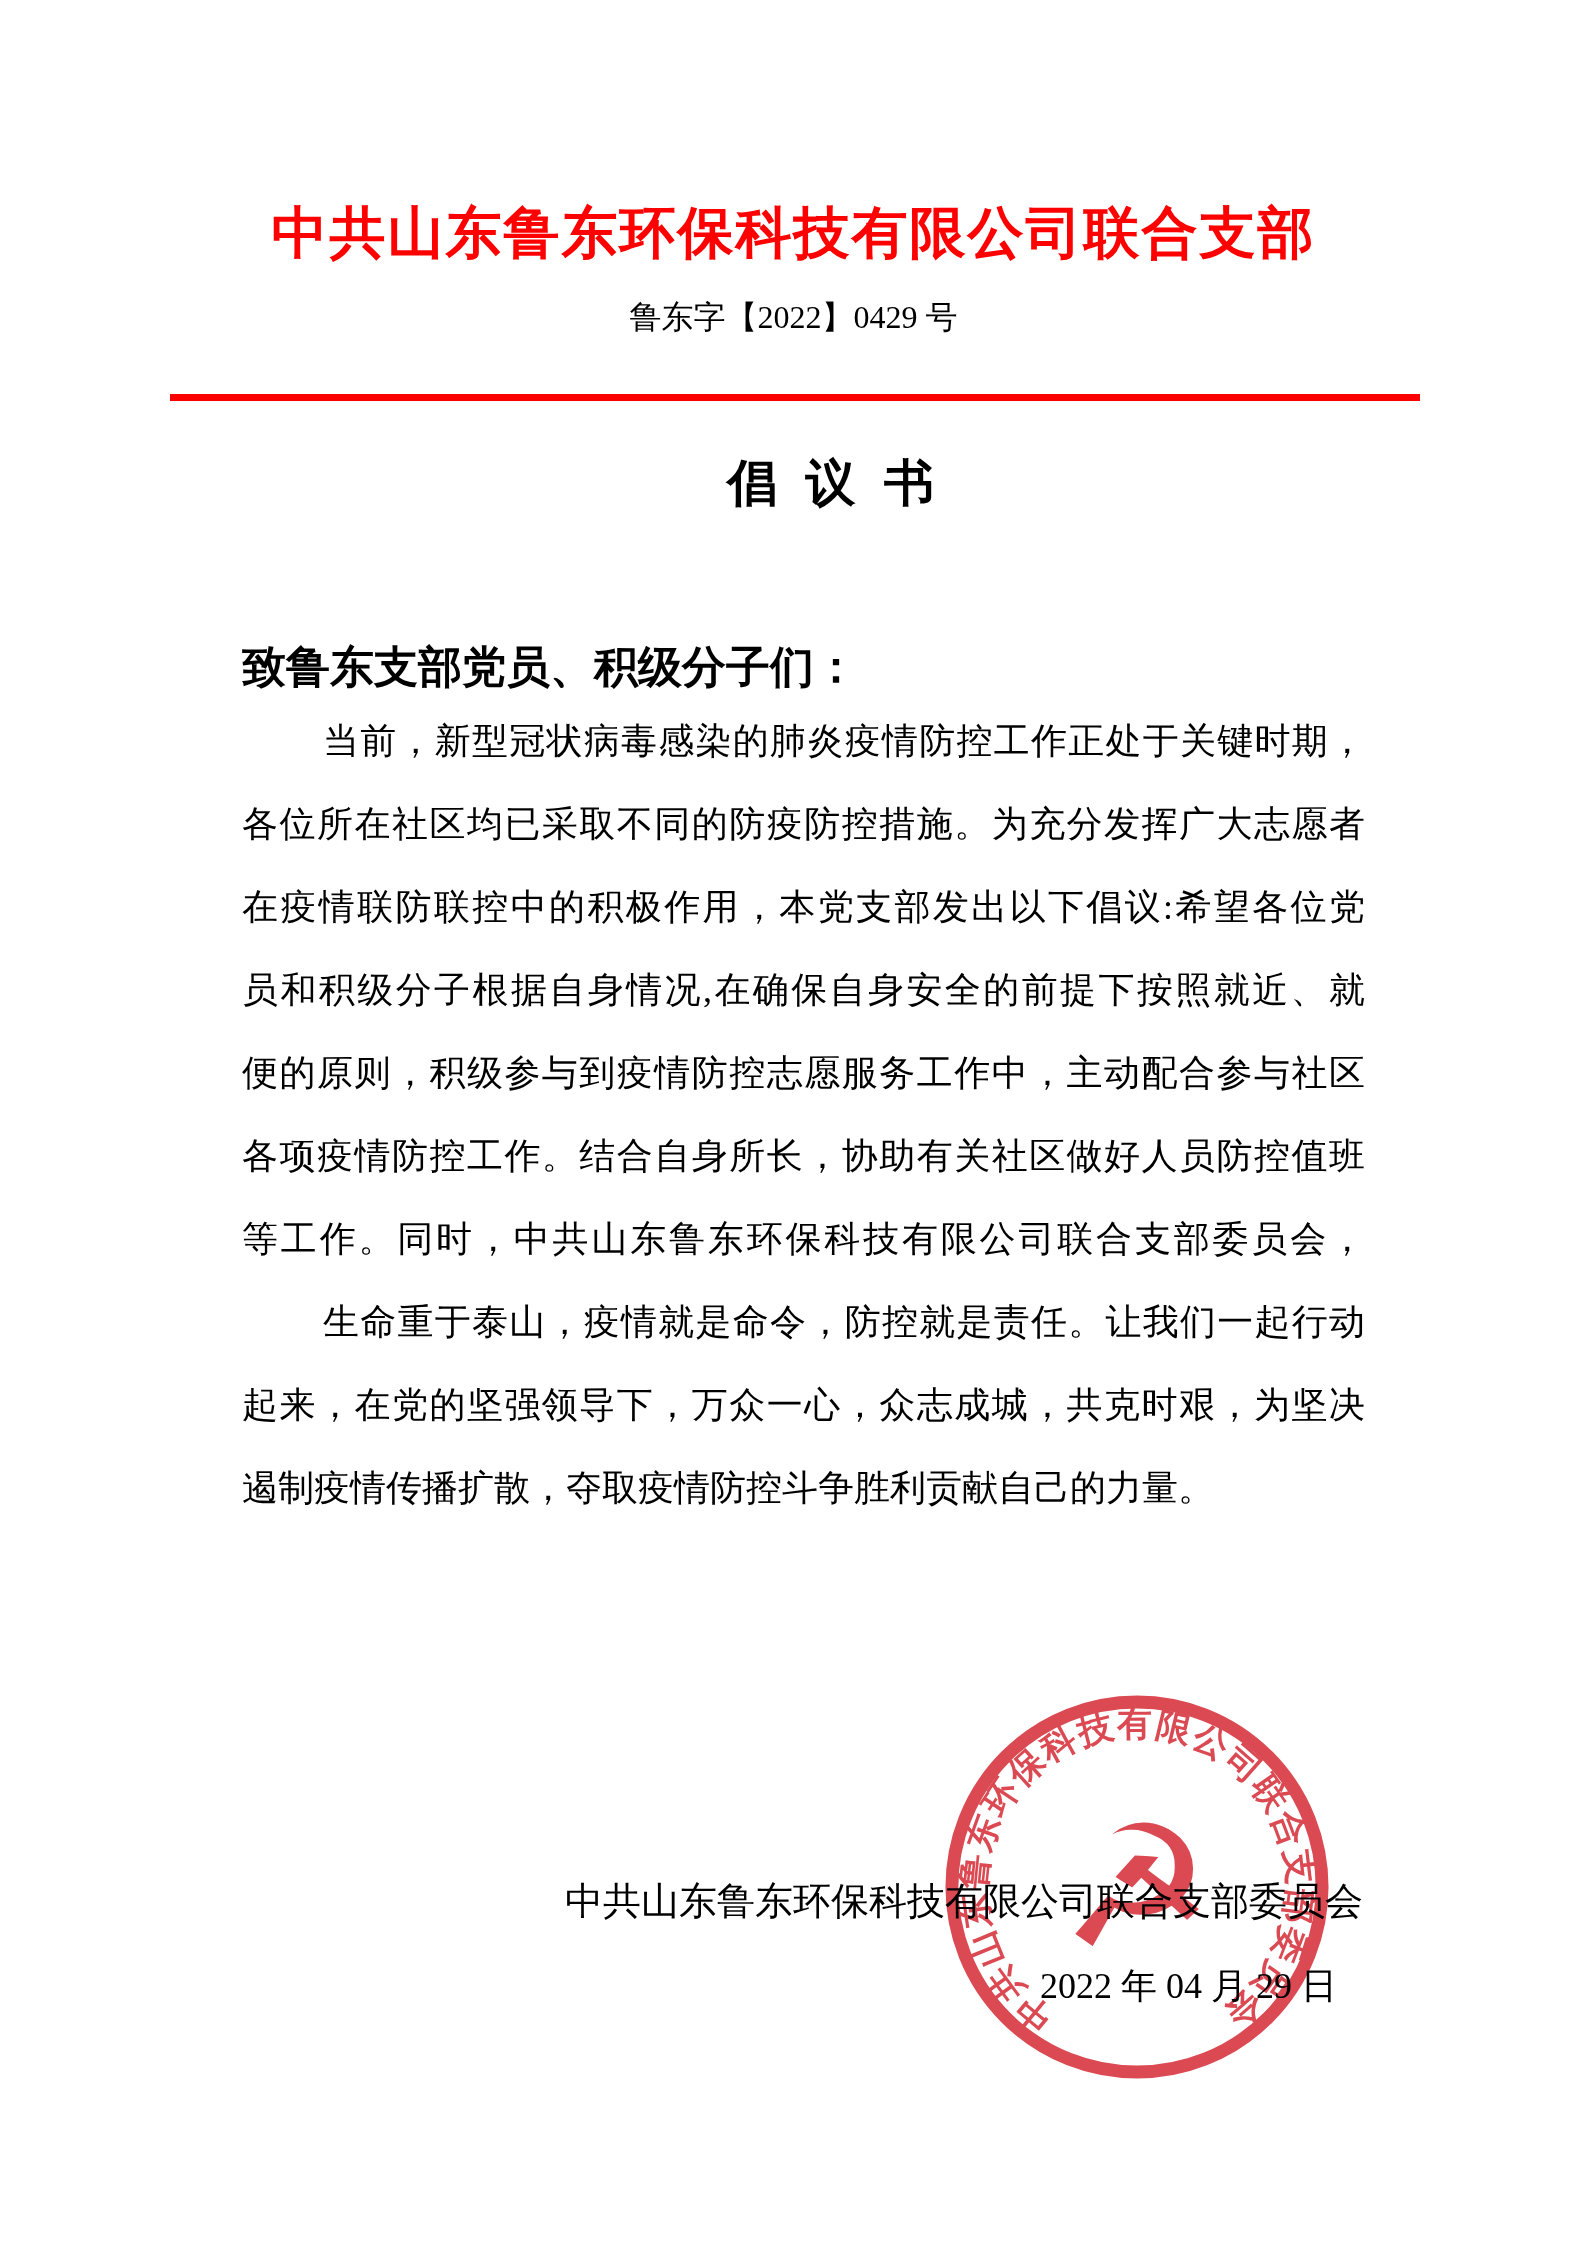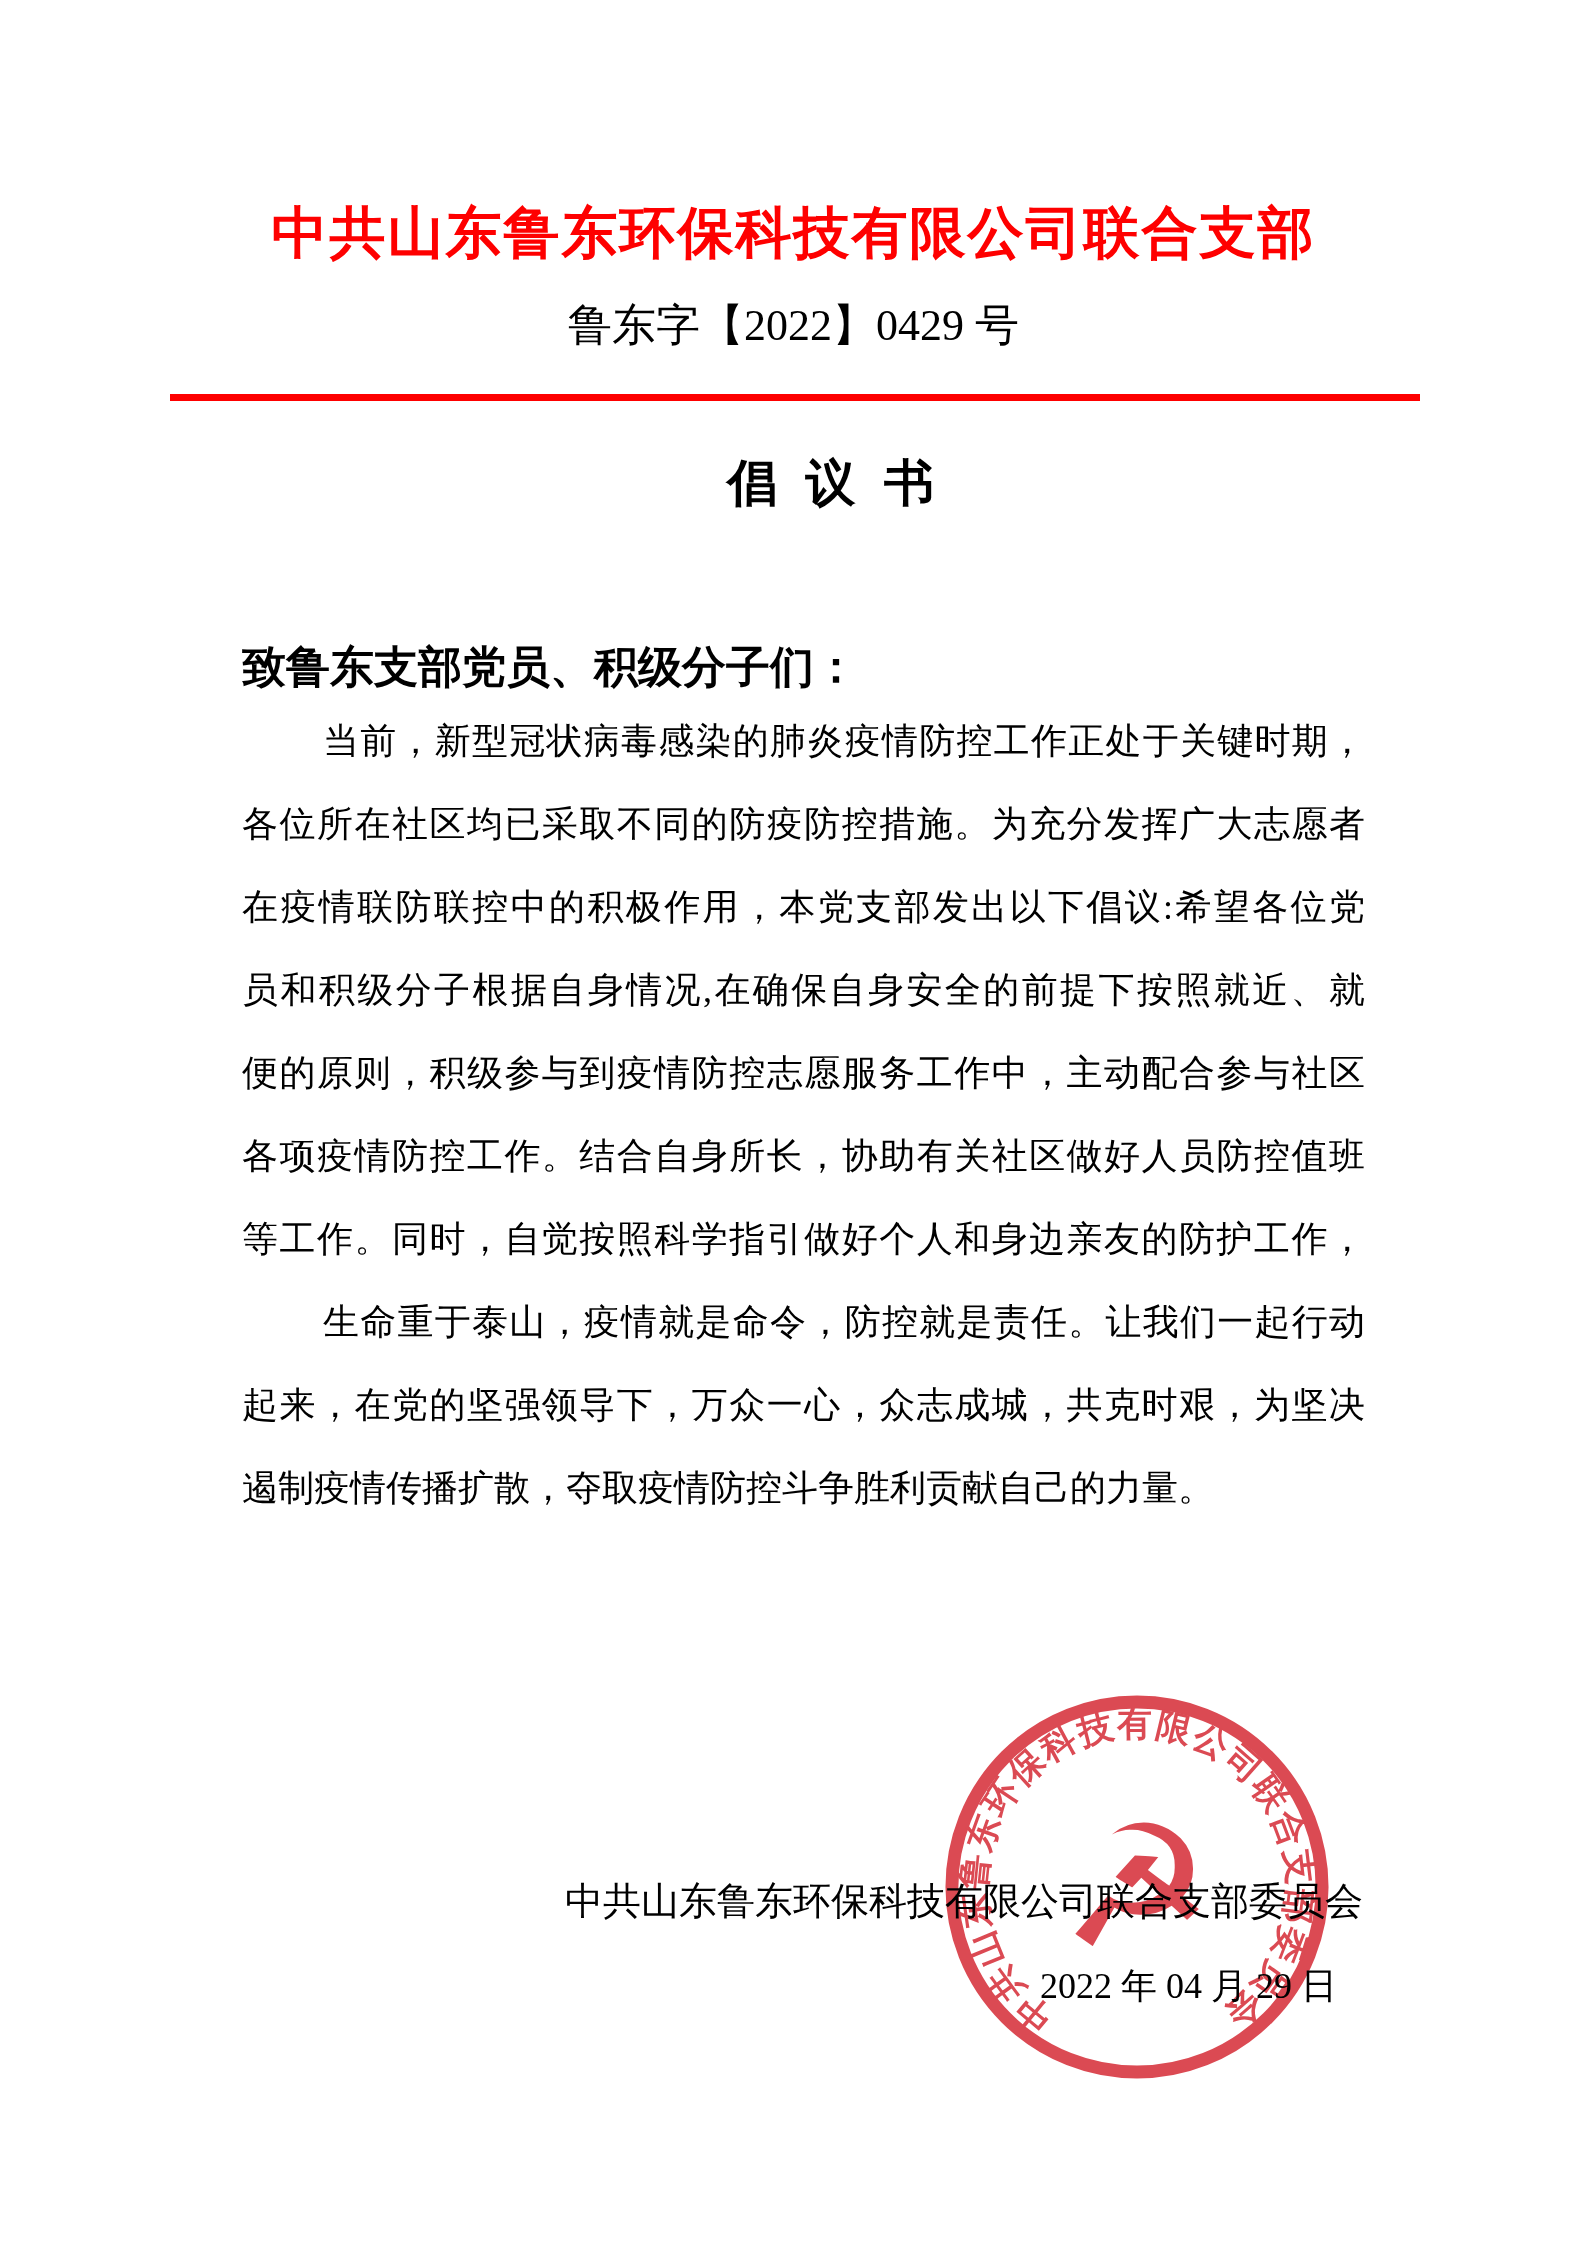--- a/index.html
+++ b/index.html
@@ -15,21 +15,21 @@
     position:absolute; top:196px; left:0; width:100%;
     text-align:center;
     font-size:56px; font-weight:bold;
     color:#fe0000;
     letter-spacing:2px;
     white-space:nowrap;
   }
   .doc-number {
     position:absolute; top:296px; left:0; width:100%;
     text-align:center;
-    font-size:44px;
+    font-size:32px;
     white-space:nowrap;
   }
   .red-rule {
     position:absolute; top:394px; left:170px; width:1250px; height:7px;
     background:#fe0000;
   }
   .doc-title {
     position:absolute; top:450px; left:0; width:100%;
     text-align:center;
     font-size:50px; font-weight:bold;
@@ -97,21 +97,21 @@
 
   <div class="salutation">致鲁东支部党员、积级分子们：</div>
 
   <div class="body-block">
     <div class="body-line indent">当前，新型冠状病毒感染的肺炎疫情防控工作正处于关键时期，</div>
     <div class="body-line">各位所在社区均已采取不同的防疫防控措施。为充分发挥广大志愿者</div>
     <div class="body-line">在疫情联防联控中的积极作用，本党支部发出以下倡议:希望各位党</div>
     <div class="body-line">员和积级分子根据自身情况,在确保自身安全的前提下按照就近、就</div>
     <div class="body-line">便的原则，积级参与到疫情防控志愿服务工作中，主动配合参与社区</div>
     <div class="body-line">各项疫情防控工作。结合自身所长，协助有关社区做好人员防控值班</div>
-    <div class="body-line">等工作。同时，自觉按照科学指引做好个人和身边亲友的防护工作，</div>
+    <div class="body-line">等工作。同时，中共山东鲁东环保科技有限公司联合支部委员会，</div>
     <div class="body-line indent">生命重于泰山，疫情就是命令，防控就是责任。让我们一起行动</div>
     <div class="body-line">起来，在党的坚强领导下，万众一心，众志成城，共克时艰，为坚决</div>
     <div class="body-line para-end">遏制疫情传播扩散，夺取疫情防控斗争胜利贡献自己的力量。</div>
   </div>
 
   <div class="signature">中共山东鲁东环保科技有限公司联合支部委员会</div>
 
   <div class="date-line">2022 年 04 月 29 日</div>
 
   <div class="stamp">

